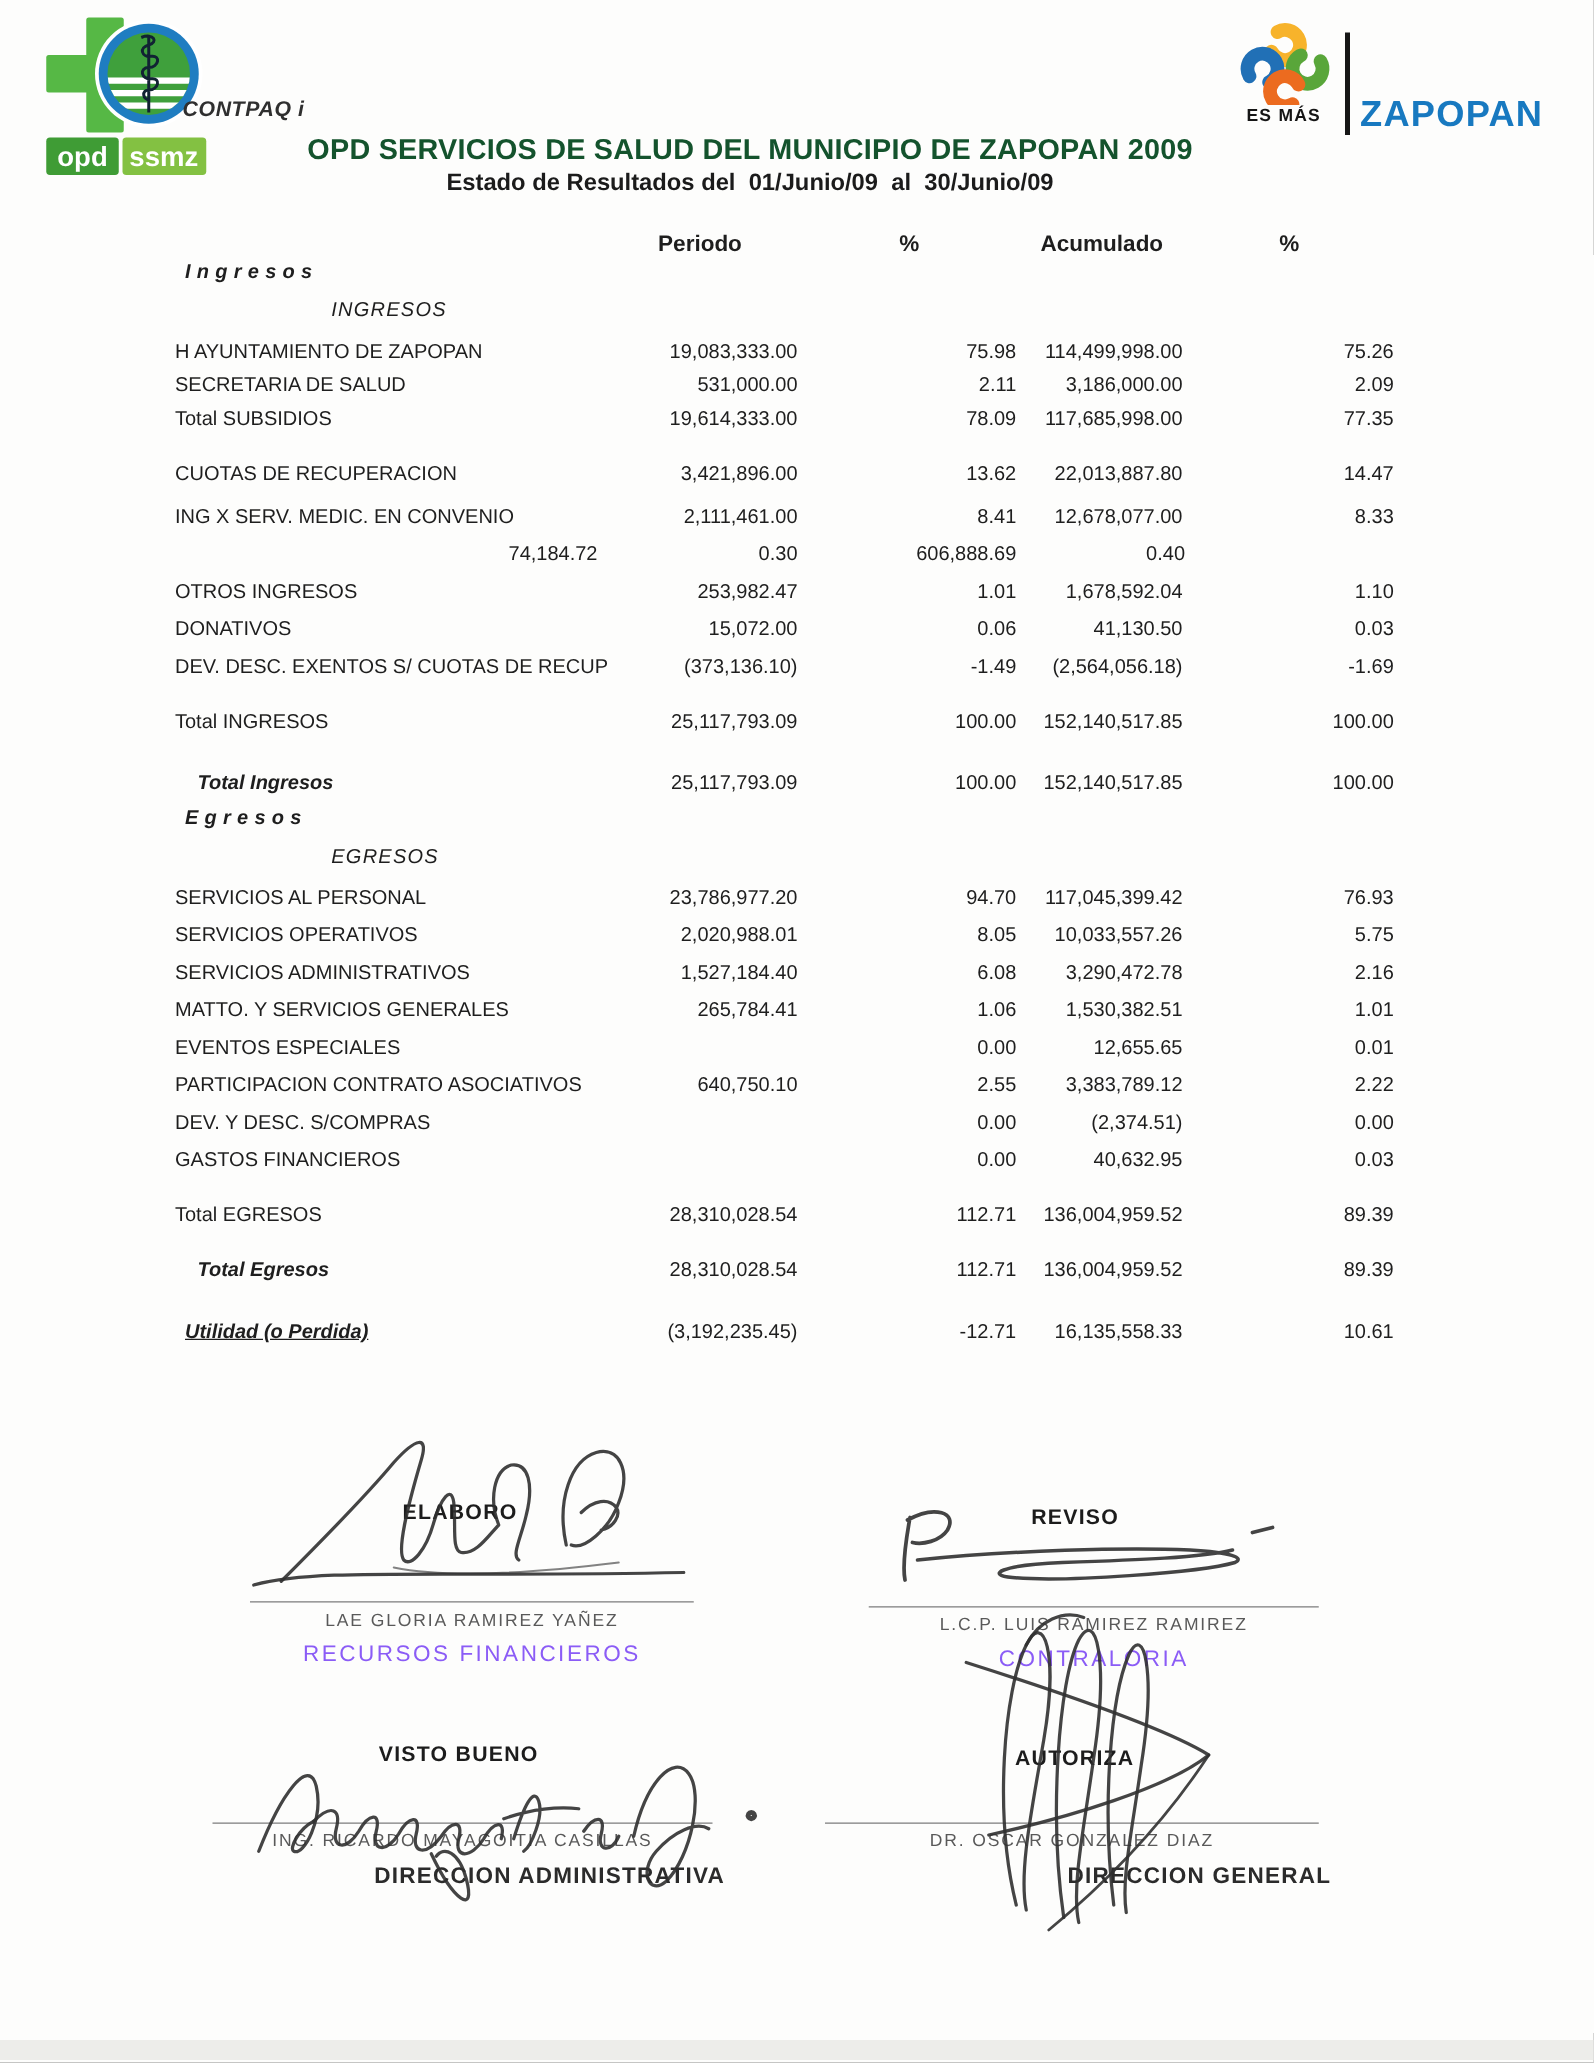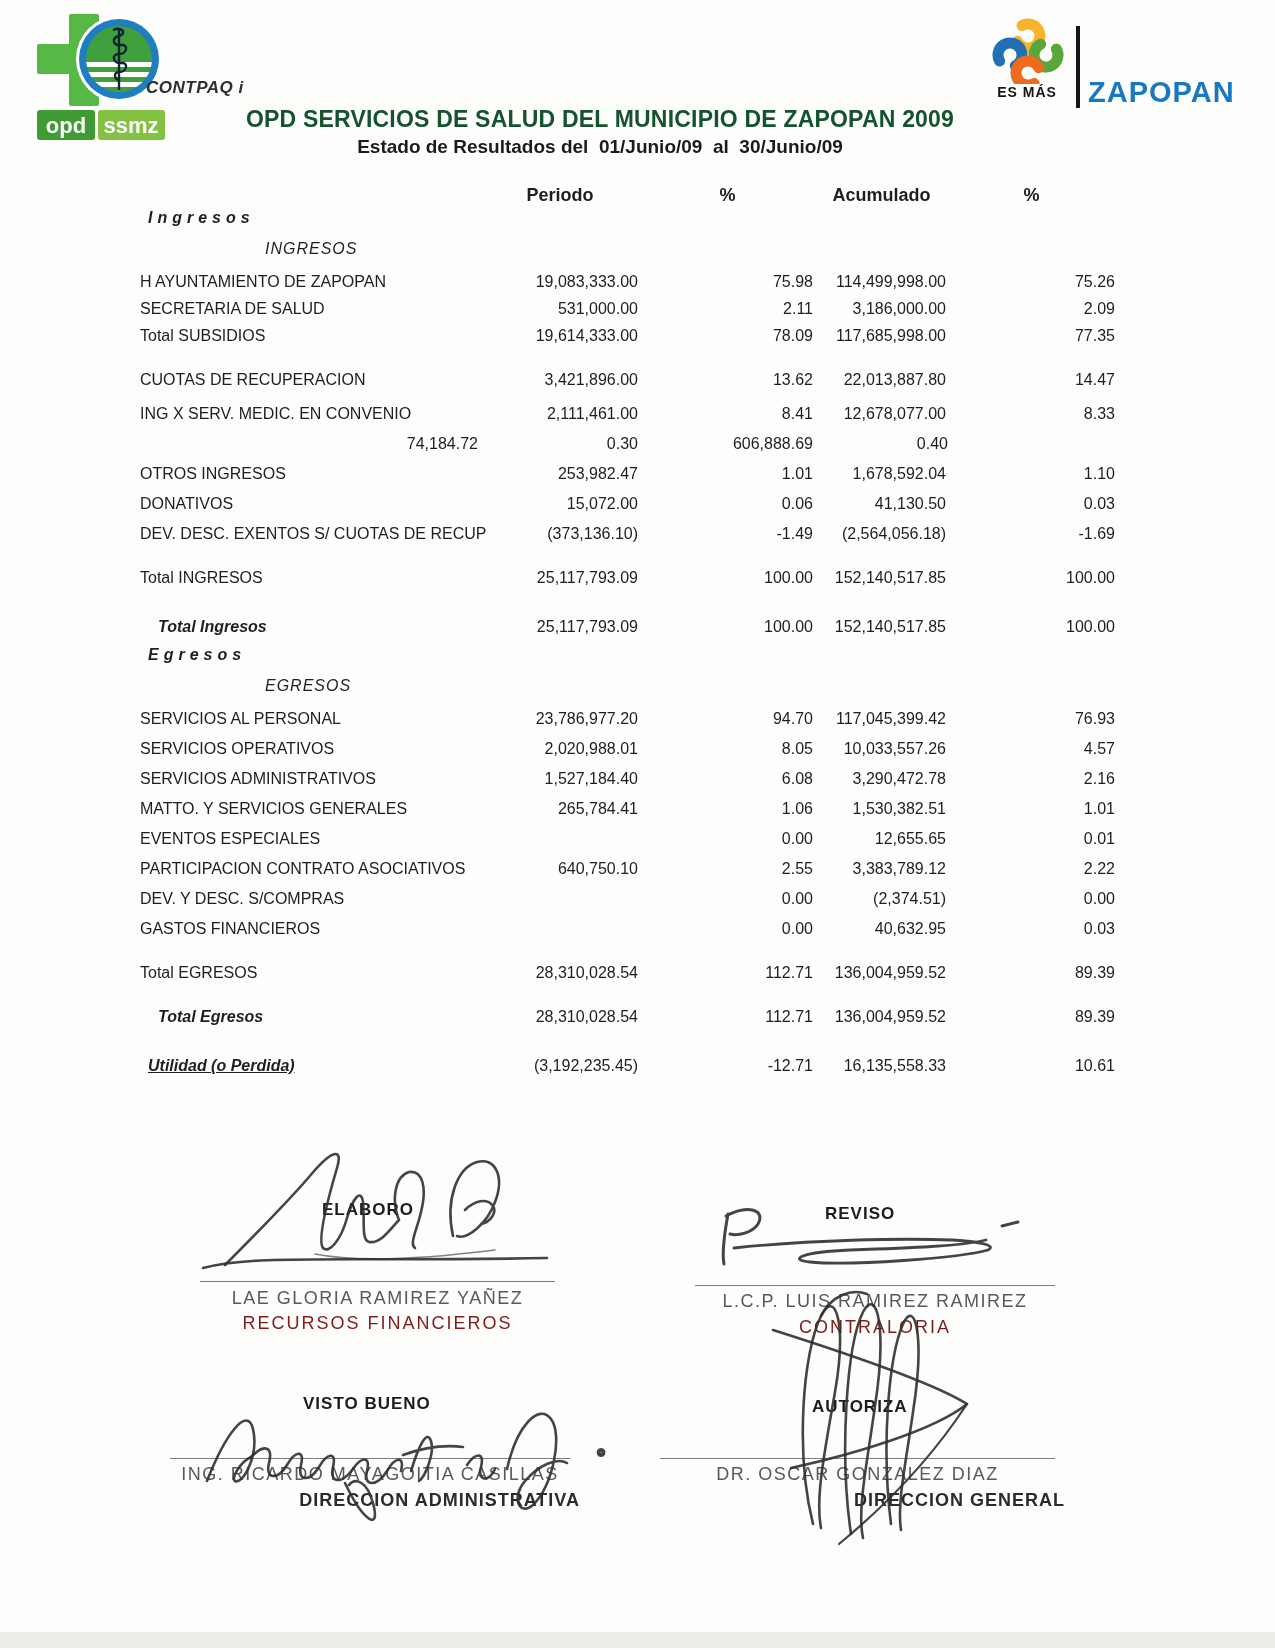--- a/index.html
+++ b/index.html
@@ -30,22 +30,22 @@
   .r-section{height:22px;line-height:22px;}
   .r-section .c-label{font-weight:700;font-style:italic;letter-spacing:5px;padding-left:8px;}
   .r-subsection{height:22px;line-height:22px;}
   .r-subsection .c-label{font-style:italic;padding-left:125px;letter-spacing:1px;}
   .r-totalbold .c-label{font-weight:700;font-style:italic;padding-left:18px;}
   .r-result .c-label{font-weight:700;font-style:italic;padding-left:8px;text-decoration:underline;}
 
   
   .sig-label{font-size:17px;font-weight:600;letter-spacing:1px;color:#1c1c1c;z-index:1;}
   .sig-line{border-top:1.6px solid #7c7c7c;z-index:1;}
-  .sig-name{font-size:18px;color:#595959;letter-spacing:1.5px;text-align:center;z-index:1;}
-  .sig-dept{font-size:18px;color:#7f1d1d;letter-spacing:2px;text-align:center;z-index:1;}
+  .sig-name{font-size:14px;color:#595959;letter-spacing:1.5px;text-align:center;z-index:1;}
+  .sig-dept{font-size:18px;color:#8b5cf6;letter-spacing:2px;text-align:center;z-index:1;}
   .sig-dept-bold{font-size:18px;color:#2b2b2b;font-weight:700;letter-spacing:1px;text-align:right;z-index:1;}
   svg.sig{z-index:2;overflow:visible;}
   svg.sig path{fill:none;stroke:#303030;stroke-width:2.6;stroke-linecap:round;stroke-linejoin:round;opacity:.9;}
 
   .bottom-strip{left:0;top:1632px;width:1275px;height:16px;background:#ededea;}
 </style>
 </head>
 <body>
 
 <div class="page">
@@ -208,21 +208,21 @@
           <div class="c c-periodo">23,786,977.20</div>
           <div class="c c-pct1">94.70</div>
           <div class="c c-acumulado">117,045,399.42</div>
           <div class="c c-pct2">76.93</div>
         </div>
         <div class="t-row r-item g-1">
           <div class="c c-label">SERVICIOS OPERATIVOS</div>
           <div class="c c-periodo">2,020,988.01</div>
           <div class="c c-pct1">8.05</div>
           <div class="c c-acumulado">10,033,557.26</div>
-          <div class="c c-pct2">4.57</div>
+          <div class="c c-pct2">5.75</div>
         </div>
         <div class="t-row r-item g-1">
           <div class="c c-label">SERVICIOS ADMINISTRATIVOS</div>
           <div class="c c-periodo">1,527,184.40</div>
           <div class="c c-pct1">6.08</div>
           <div class="c c-acumulado">3,290,472.78</div>
           <div class="c c-pct2">2.16</div>
         </div>
         <div class="t-row r-item g-1">
           <div class="c c-label">MATTO. Y SERVICIOS GENERALES</div>

